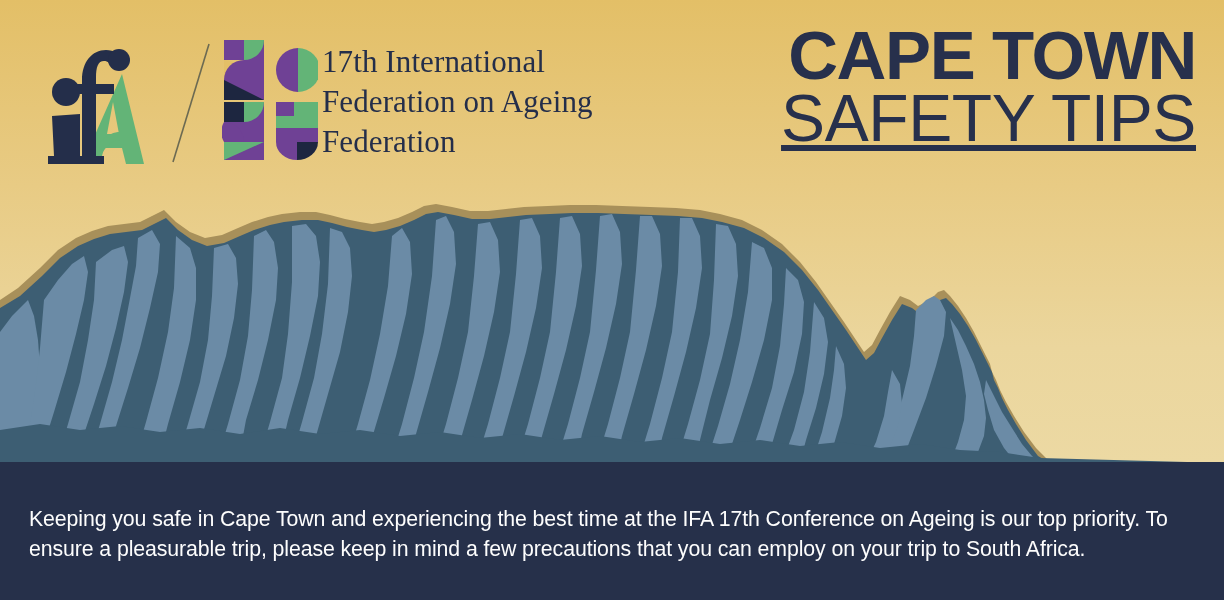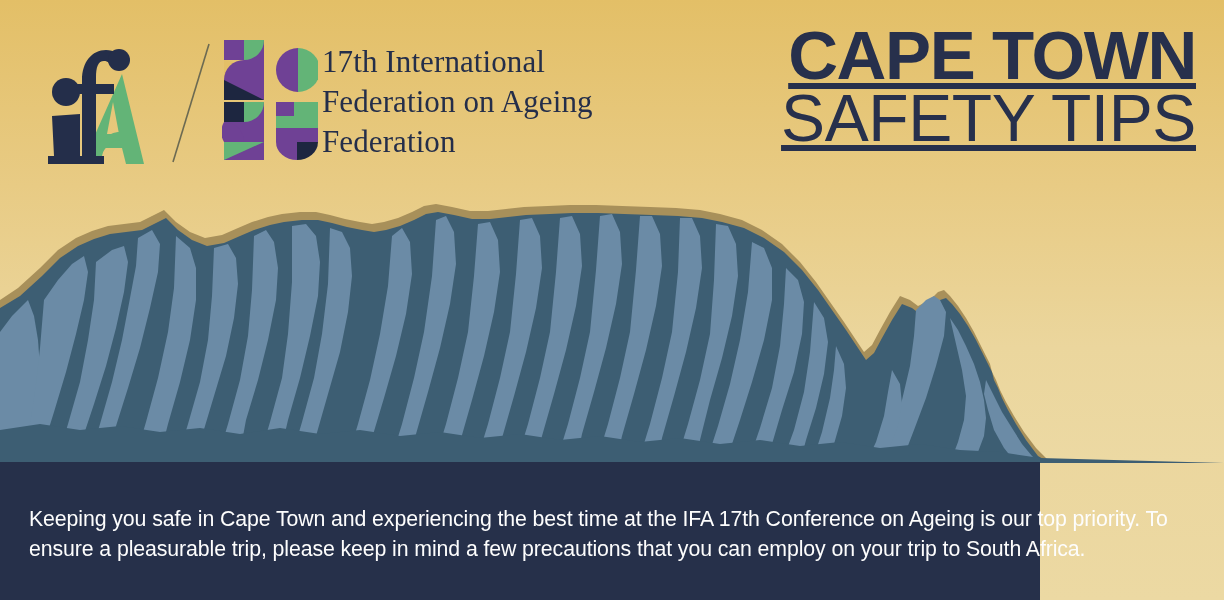--- a/index.html
+++ b/index.html
@@ -75,21 +75,20 @@
     text-align: right;
     color: #27304c;
     line-height: 0.98;
   }
   #title-main {
     display: block;
     font-size: 69px;
     font-weight: bold;
     letter-spacing: -1.4px;
     white-space: nowrap;
-    text-decoration: underline;
   }
   #title-sub {
     display: block;
     font-size: 66px;
     font-weight: 300;
     letter-spacing: -0.4px;
     white-space: nowrap;
     margin-top: -4px;
     text-decoration: underline;
   }
@@ -101,21 +100,21 @@
     top: 0;
     width: 1224px;
     height: 463px;
   }
 
   
   #caption-bar {
     position: absolute;
     left: 0;
     top: 462px;
-    width: 1040px;
+    width: 1224px;
     height: 138px;
     background: #26304a;
   }
   #caption-text {
     position: absolute;
     left: 29px;
     top: 22px;
     width: 1172px;
     color: #fdfdfd;
     font-size: 21.3px;

